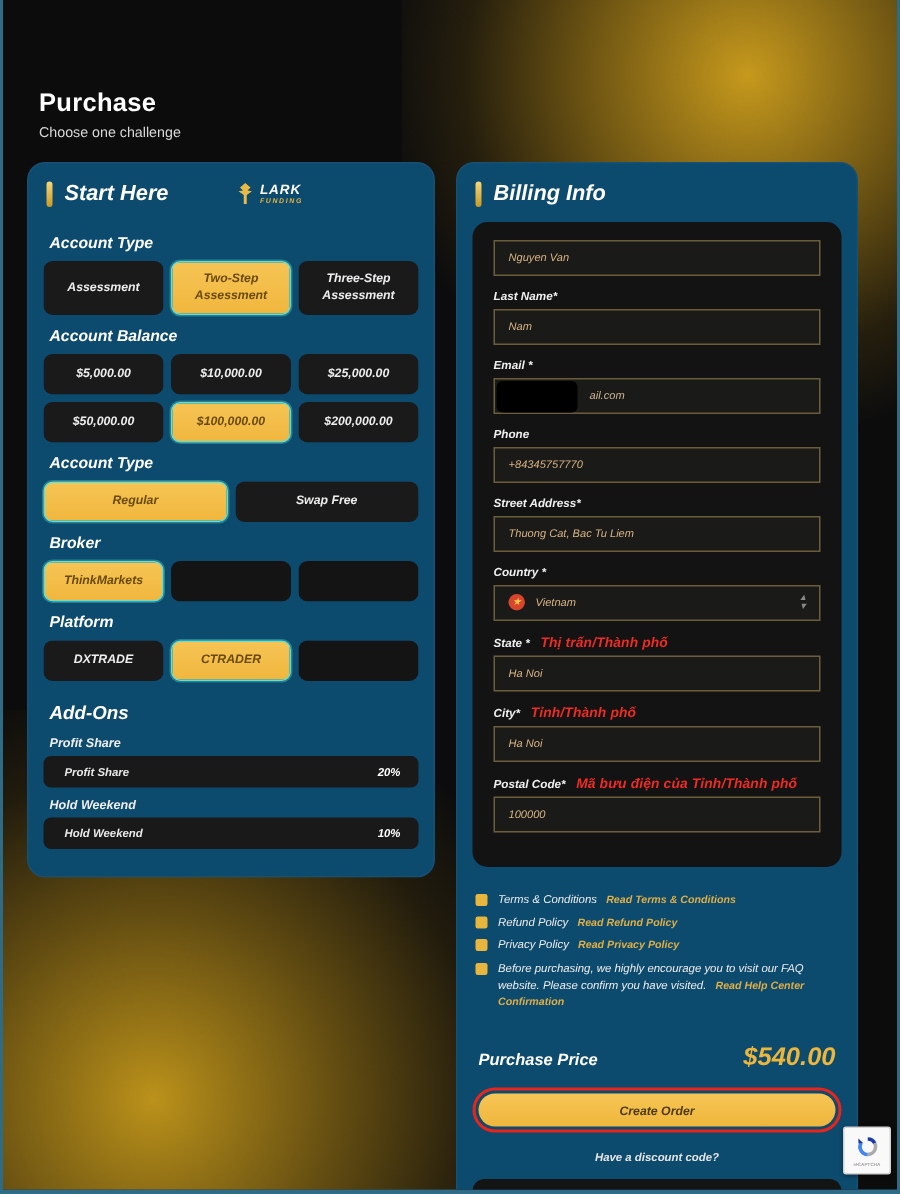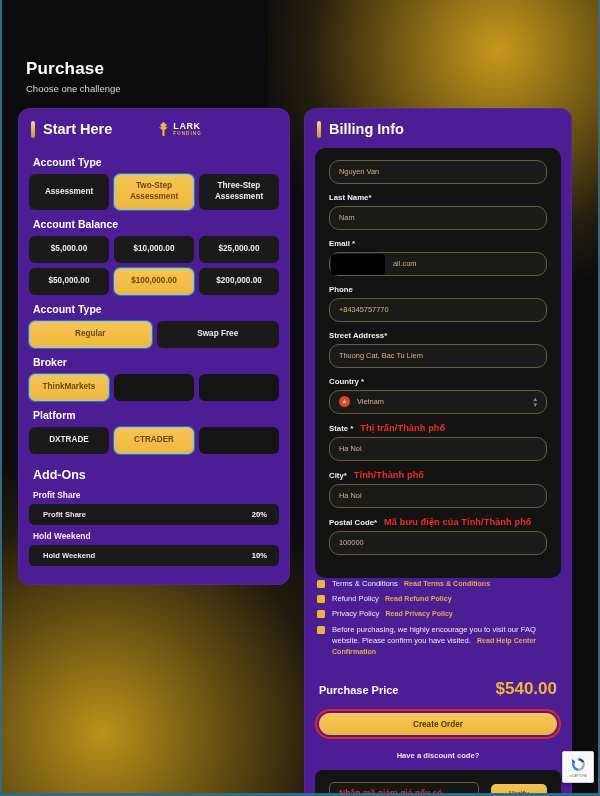--- a/index.html
+++ b/index.html
@@ -41,23 +41,24 @@
   .page-head { padding-left: 8px; margin-bottom: 14px; margin-top: 46px; }
   .page-title {
     font-size: 17px; font-weight: bold; color: #ffffff;
     letter-spacing: .2px; line-height: 1.1;
   }
   .page-sub { font-size: 9.5px; color: #d8d8d8; margin-top: 4px; }
 
   .columns { display: flex; gap: 14px; align-items: flex-start; }
 
   .panel {
-    background: #4c1d95;
+    background: #0c4a6e;
     border-radius: 12px;
     border: 1px solid rgba(255,255,255,0.045);
+    font-style: italic;
   }
   .col-left { width: 272px; flex: 0 0 272px; }
   .col-right { width: 268px; flex: 0 0 268px; }
 
   .panel-head {
     display: flex; align-items: center; gap: 8px;
     padding: 12px 14px 10px 12px;
   }
   .accent-bar {
     width: 4px; height: 17px; border-radius: 2px;
@@ -116,21 +117,21 @@
 
   
   .bill-card { background: #131314; border-radius: 10px; padding: 12px 14px 14px 14px; }
   .field { margin-bottom: 9px; }
   .flabel {
     display: flex; align-items: baseline; gap: 7px;
     font-size: 7.8px; font-weight: bold; color: #f0f0f0; margin-bottom: 4px;
   }
   .annot { color: #ef2b24; font-size: 9.2px; font-weight: bold; letter-spacing: .1px; }
   .finput {
-    height: 24px; border-radius: 10px;
+    height: 24px; border-radius: 0;
     background: #1a1a19;
     border: 1px solid #6b5c3a;
     display: flex; align-items: center;
     padding: 0 9px;
     font-size: 7.4px; color: #d9b483;
     position: relative;
     cursor: text;
   }
   .finput.select { justify-content: space-between; }
   .redact {
@@ -141,21 +142,21 @@
   .flag {
     width: 11px; height: 11px; border-radius: 50%;
     background: #d8442c; display: inline-flex;
     align-items: center; justify-content: center;
     margin-right: 7px; flex: 0 0 11px;
   }
   .flag span { color: #f4c84a; font-size: 7px; line-height: 1; }
   .sel-row { display: flex; align-items: center; }
   .caret { color: #8a8a8a; font-size: 7px; line-height: .8; letter-spacing: 0; }
 
-  .terms { margin-top: 0; padding: 0 2px; }
+  .terms { margin-top: 16px; padding: 0 2px; }
   .term-line { display: flex; align-items: flex-start; gap: 7px; margin-bottom: 4px; }
   .cbox {
     width: 8px; height: 8px; flex: 0 0 8px; margin-top: 2px;
     background: #e8b63c; border-radius: 1.5px; cursor: pointer;
   }
   .term-txt { font-size: 7.6px; color: #ececec; line-height: 1.45; }
   .term-link { color: #dfae46; font-weight: bold; font-size: 7.1px; margin-left: 4px; cursor: pointer; }
   .term-txt.long { color: #ededed; }
 
   .price-row {

